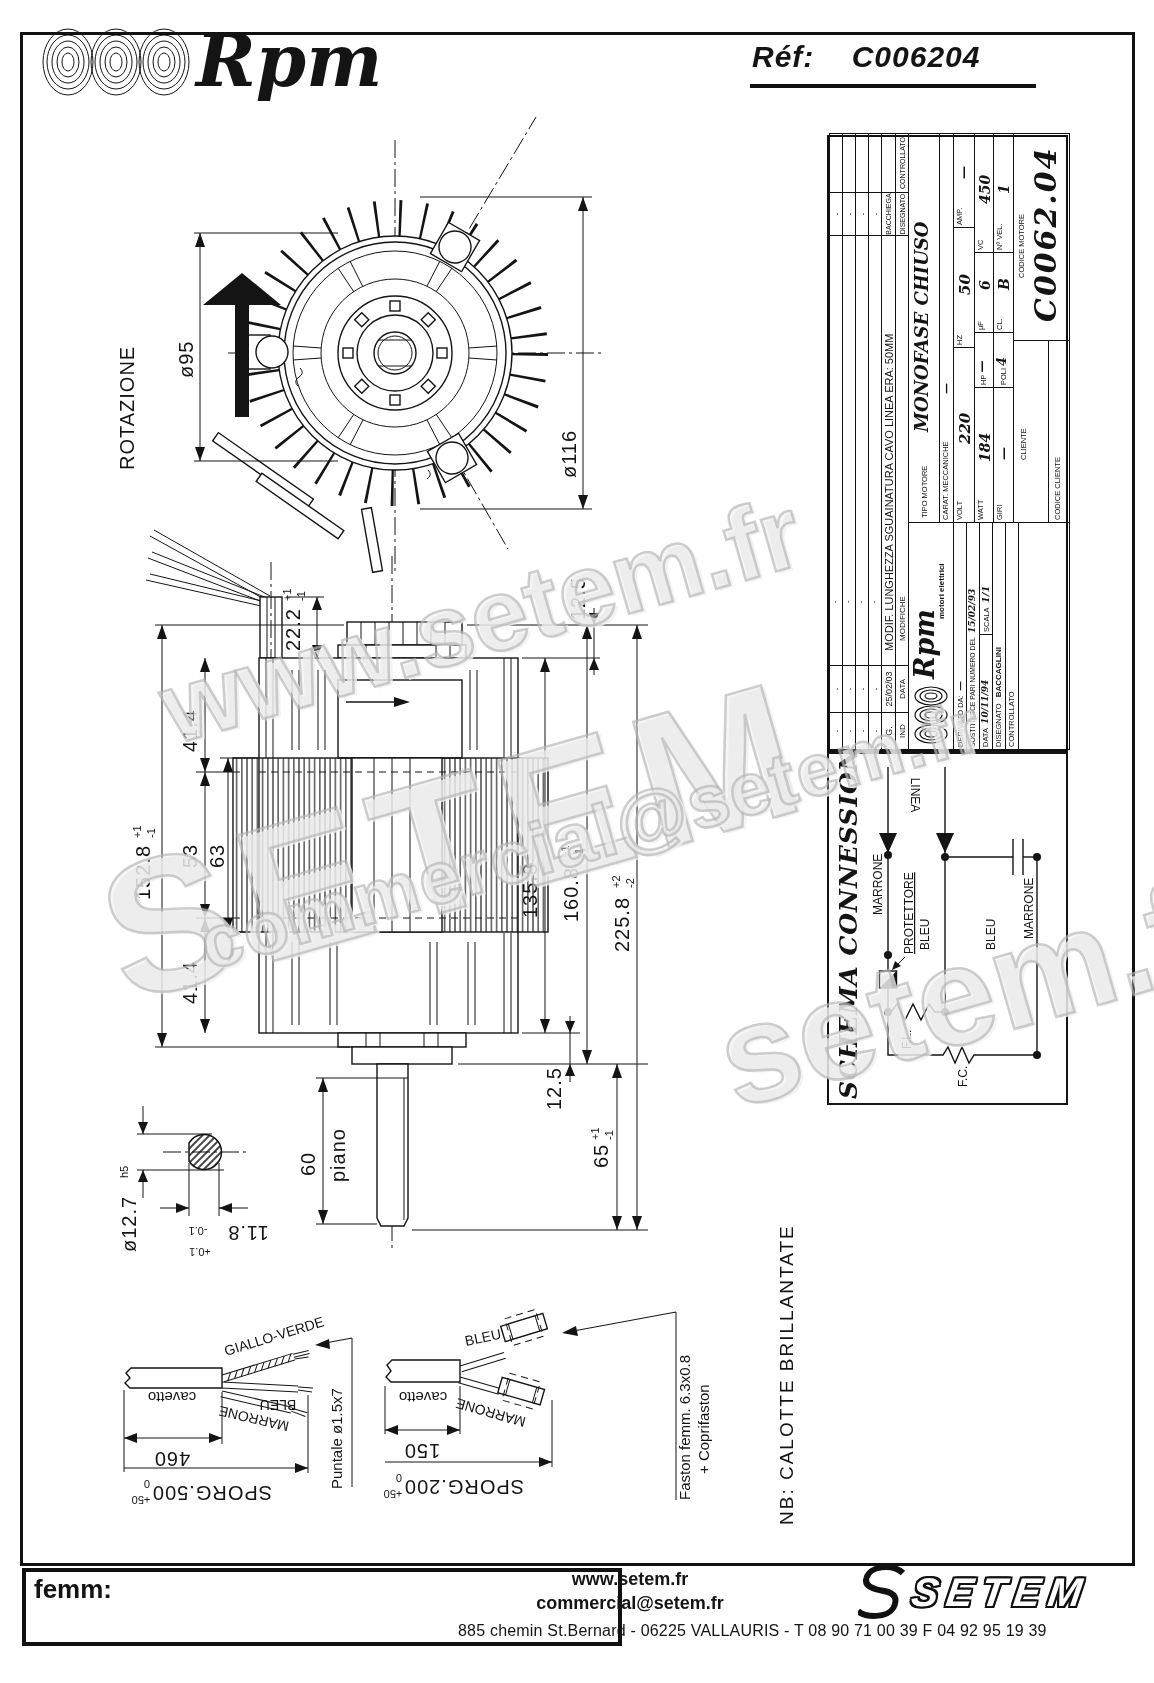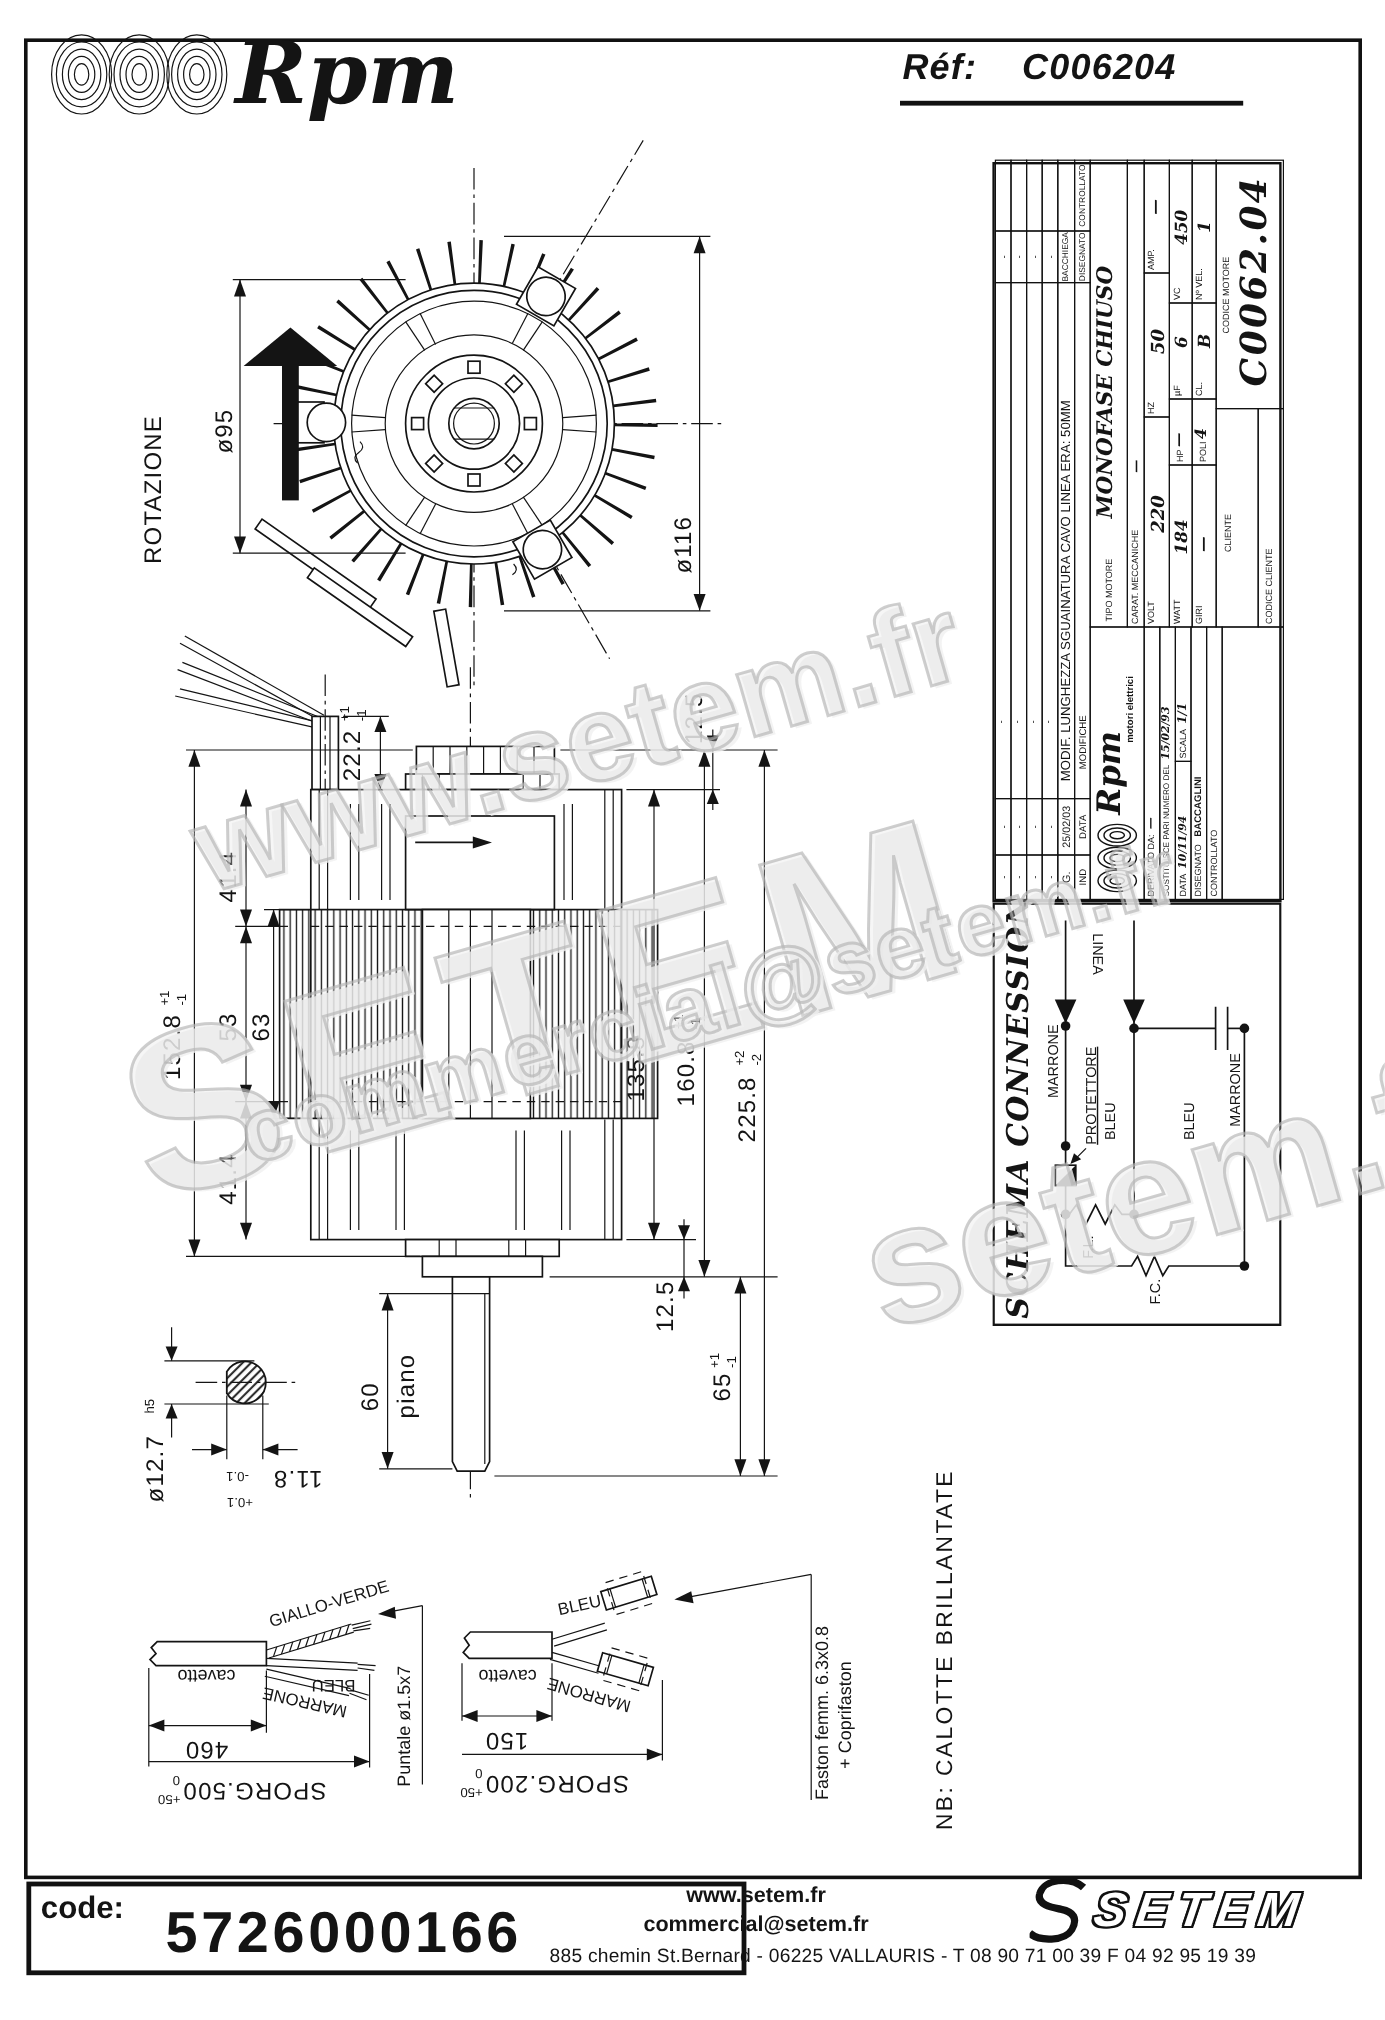--- a/index.html
+++ b/index.html
@@ -682,22 +682,21 @@
   <text class="lb" font-size="12" x="56" y="84">F.L.</text>
   <text class="lb" font-size="12" x="18" y="140">F.C.</text>
   <text class="lb" font-size="12" x="155" y="102">BLEU</text>
   <text class="lb" font-size="12" x="155" y="168">BLEU</text>
   <text class="lb" font-size="12" x="166" y="206">MARRONE</text>
 </svg>
 </div>
 </div>
 
 <div class="codebox">
-  <div class="codelabel">code:</div>
-  <div class="codeval">5726000166</div>
+  <div class="codelabel">femm:</div>
 </div>
 <div class="webcol">
   <div>www.setem.fr</div>
   <div>commercial@setem.fr</div>
 </div>
 <div class="addr">885 chemin St.Bernard  -  06225 VALLAURIS  -  T 08 90 71 00 39   F 04 92 95 19 39</div>
 <div class="setem">
   <svg width="52" height="58" viewBox="0 0 52 58" style="margin-right:2px">
     <path d="M46 10 C34 0 12 3 10 15 C8 25 24 27 29 28 C40 30 44 36 40 45 C35 55 14 55 5 48" fill="none" stroke="#111" stroke-width="6" transform="skewX(-6)"></path>
   </svg>

